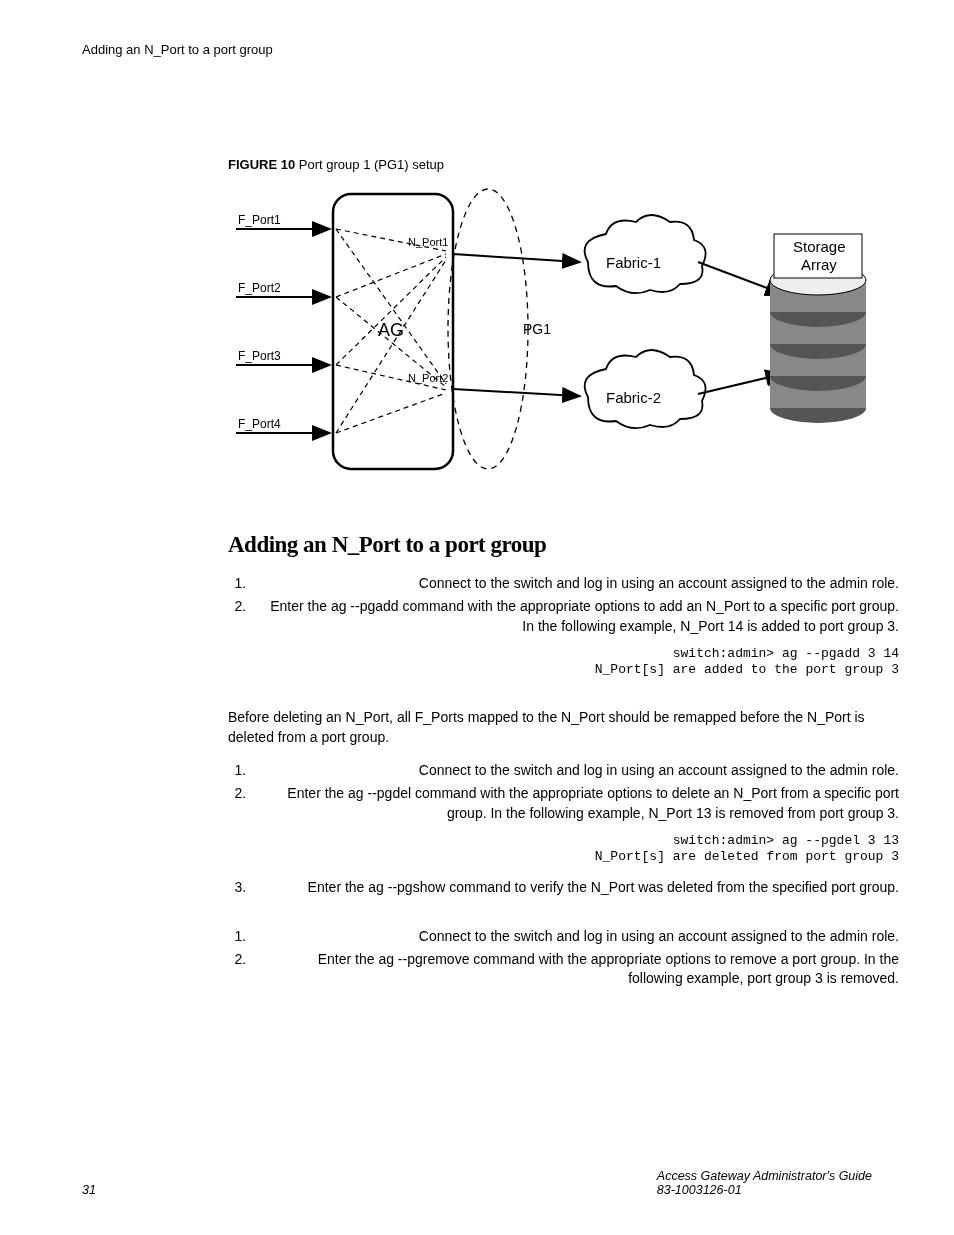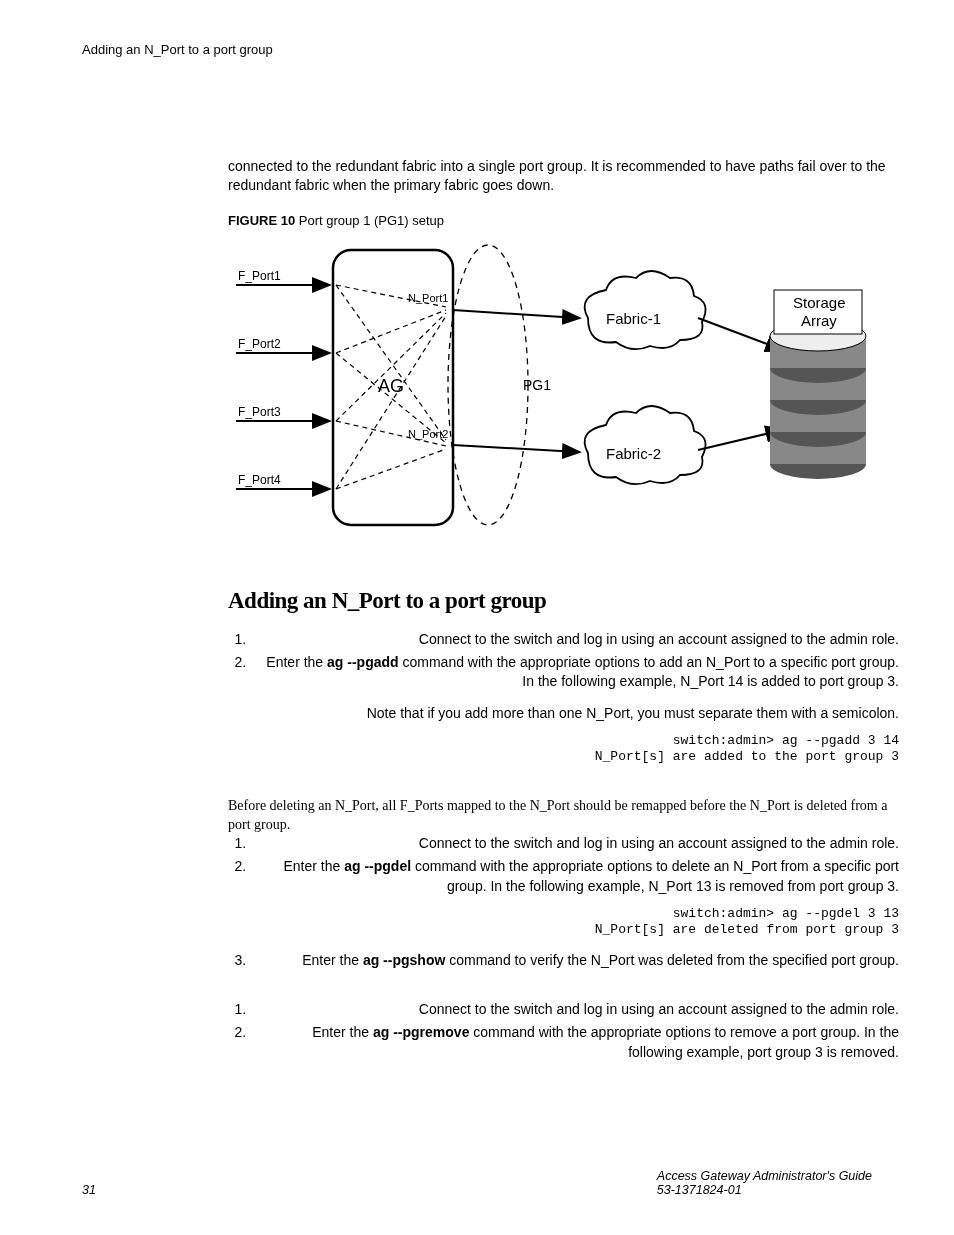--- a/index.html
+++ b/index.html
@@ -64,47 +64,46 @@
     font-family: Liberation Mono, monospace;
     font-size: 13px;
     white-space: pre;
     margin: 10px 0 12px 16px;
     line-height: 1.25;
   }
   .section-block { margin-bottom: 30px; }
   .prelude {
     font-size: 14px;
     line-height: 1.38;
-    font-family: Liberation Serif, serif;
+    margin-bottom: 14px;
   }
   .footer {
     position: absolute;
     bottom: 38px;
     left: 82px;
     right: 82px;
     display: flex;
     justify-content: space-between;
     align-items: flex-end;
     font-size: 12.5px;
     font-style: italic;
   }
   .footer .right { text-align: left; }
-  b { font-weight: bold; }
+  b { font-weight: normal; }
 
   
   .fig-svg text { font-family: Arial, sans-serif; }
 </style>
 </head>
 <body>
 
 <div class="page">
   <div class="header">Adding an N_Port to a port group</div>
 
   <div class="content">
-    <p class="intro-para">connected to the redundant fabric into a single port group. It is recommended to have paths fail over to the redundant fabric when the primary fabric goes down.</p>
 
     <div class="figure-caption">
       <span class="flabel">FIGURE 10</span>
       <span>Port group 1 (PG1) setup</span>
     </div>
 
     <div class="figure">
       <svg class="fig-svg" width="640" height="290" viewBox="0 0 640 290">
         <defs>
           <marker id="arrow" markerWidth="10" markerHeight="8" refX="8" refY="4" orient="auto">
@@ -171,21 +170,20 @@
         </g>
       </svg>
     </div>
 
     <div class="section-block">
       <h2 class="section">Adding an N_Port to a port group</h2>
       <ol class="steps">
         <li><span>Connect to the switch and log in using an account assigned to the admin role.</span></li>
         <li>
           <span>Enter the </span><b>ag --pgadd</b><span> command with the appropriate options to add an N_Port to a specific port group. In the following example, N_Port 14 is added to port group 3.</span>
-          <p class="li-note">Note that if you add more than one N_Port, you must separate them with a semicolon.</p>
           <div class="code">switch:admin&gt; ag --pgadd 3 14
 N_Port[s] are added to the port group 3</div>
         </li>
       </ol>
     </div>
 
     <div class="section-block">
       <p class="prelude">Before deleting an N_Port, all F_Ports mapped to the N_Port should be remapped before the N_Port is deleted from a port group.</p>
       <ol class="steps">
         <li><span>Connect to the switch and log in using an account assigned to the admin role.</span></li>
@@ -209,15 +207,15 @@
       </ol>
     </div>
 
   </div>
 </div>
 
 <div class="footer">
   <div>31</div>
   <div class="right">
     <div>Access Gateway Administrator's Guide</div>
-    <div>53-1371824-01</div>
+    <div>83-1003126-01</div>
   </div>
 </div>
 
 </body></html>

